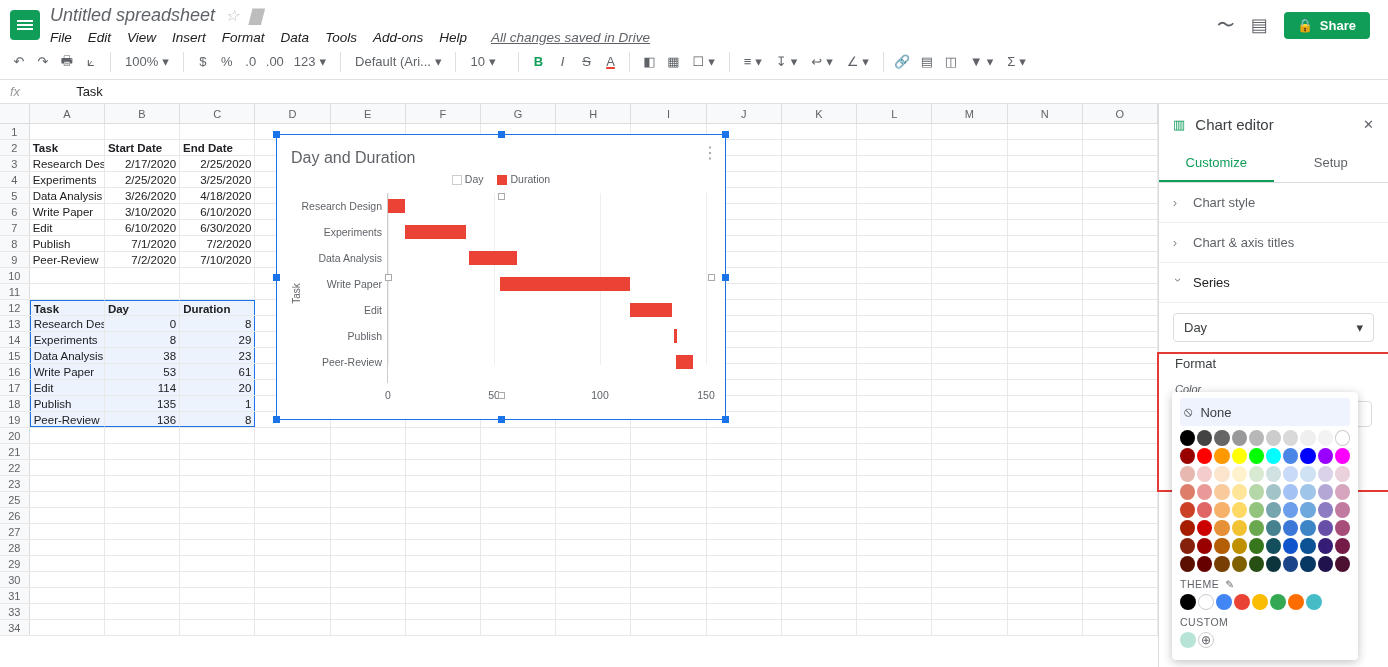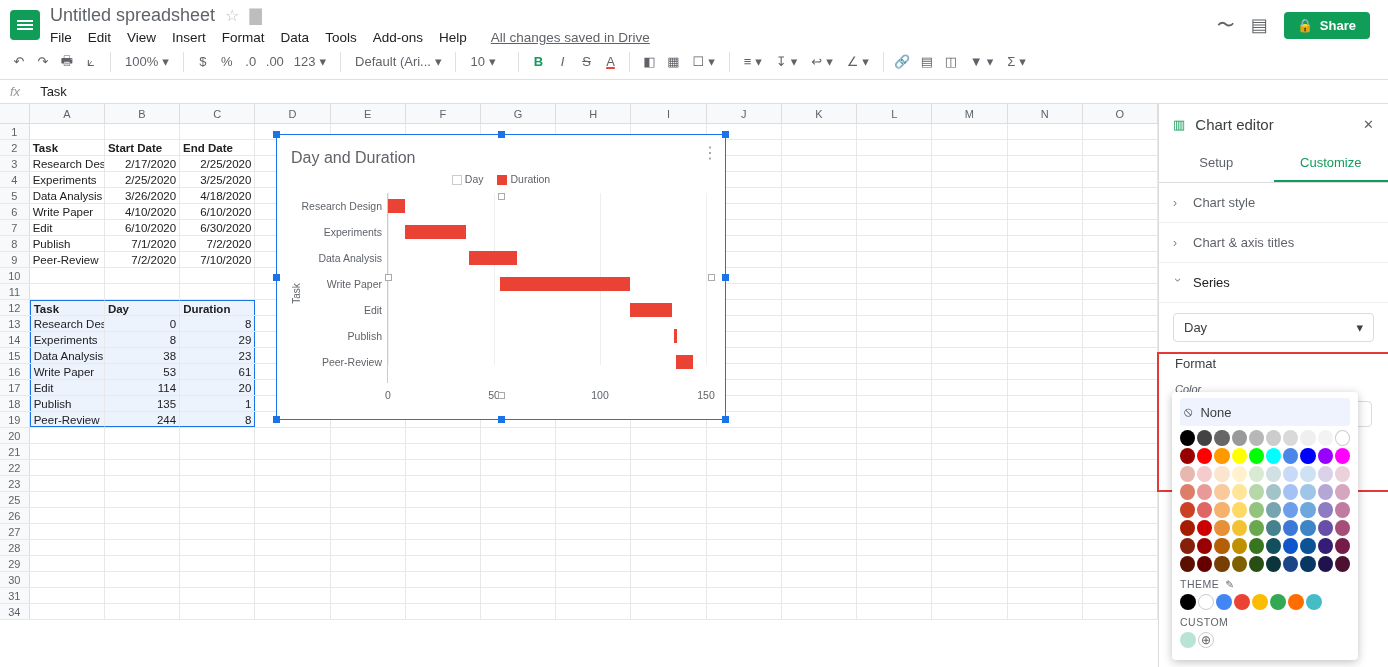--- a/index.html
+++ b/index.html
@@ -2,42 +2,42 @@
 <html><head>
 <meta charset="utf-8">
 <style>
   * { box-sizing: border-box; margin: 0; padding: 0; font-family: Arial, sans-serif; }
   body { background: #fff; width: 1388px; height: 667px; overflow: hidden; position: relative; }
 
   
   .header { display: flex; align-items: center; padding: 6px 10px 0 10px; height: 44px; }
   .logo { width: 30px; height: 30px; background: #0f9d58; border-radius: 4px; display: flex; flex-direction: column; justify-content: center; align-items: center; gap: 2px; margin-right: 10px; }
   .logo div { width: 16px; height: 2px; background: #fff; }
-  .title-block { flex: 1; display: flex; flex-direction: column; }
+  .title-block { flex: 1; display: flex; flex-direction: column; font-style: italic; }
   .title-row { display: flex; align-items: center; gap: 10px; }
   .doc-title { font-size: 18px; color: #5f6368; font-weight: 400; }
   .star, .folder { color: #bdbdbd; font-size: 16px; }
   .menu-row { display: flex; gap: 16px; font-size: 13.5px; color: #202124; margin-top: 4px; }
   .menu-row span { cursor: default; }
   .saved-text { text-decoration: underline; color: #5f6368; margin-left: 8px; }
   .header-right { display: flex; align-items: center; gap: 16px; margin-right: 8px; }
   .share-btn { background: #0f9d58; color: #fff; padding: 6px 14px; border-radius: 4px; font-size: 13px; font-weight: bold; display: flex; align-items: center; gap: 6px; }
 
   
   .toolbar { display: flex; align-items: center; padding: 4px 10px; height: 36px; border-bottom: 1px solid #e0e0e0; font-size: 13px; color: #5f6368; gap: 6px; }
   .toolbar .sep { width: 1px; height: 20px; background: #e0e0e0; margin: 0 4px; }
   .toolbar .tb-item { min-width: 18px; text-align: center; cursor: default; }
   .toolbar .dropdown { display: flex; align-items: center; gap: 4px; padding: 2px 4px; }
   .toolbar .bold { font-weight: bold; color: #0f9d58; }
   .toolbar .italic { font-style: italic; }
   .toolbar .strike { text-decoration: line-through; }
   .toolbar .tcolor { text-decoration: underline; text-decoration-color: #ea4335; text-decoration-thickness: 2px; }
 
   
-  .formula-bar { display: flex; align-items: center; height: 24px; border-bottom: 1px solid #e0e0e0; padding: 0 10px; font-size: 13px; }
+  .formula-bar { display: flex; align-items: center; height: 24px; border-bottom: 1px solid #e0e0e0; padding: 0 10px; font-size: 13px; gap: 36px; }
   .fx { font-style: italic; color: #999; margin-right: 20px; }
   .fx-val { color: #202124; }
 
   
   .sheet-wrap { display: flex; height: calc(100% - 44px - 36px - 24px); }
   .sheet { flex: 1; position: relative; overflow: hidden; }
   .col-headers { display: flex; height: 20px; background: #f8f9fa; border-bottom: 1px solid #ddd; }
   .corner { width: 30px; background: #f8f9fa; border-right: 1px solid #ddd; }
   .col-h { width: 76px; text-align: center; font-size: 11px; color: #5f6368; border-right: 1px solid #ddd; line-height: 20px; }
   .rows { position: relative; }
@@ -292,21 +292,21 @@
           <div class="cell"></div>
           <div class="cell"></div>
           <div class="cell"></div>
           <div class="cell"></div>
           <div class="cell"></div>
           <div class="cell"></div>
         </div>
         <div class="row">
           <div class="row-h">6</div>
           <div class="cell">Write Paper</div>
-          <div class="cell r">4/10/2020</div>
+          <div class="cell r">3/10/2020</div>
           <div class="cell r">6/10/2020</div>
           <div class="cell"></div>
           <div class="cell"></div>
           <div class="cell"></div>
           <div class="cell"></div>
           <div class="cell"></div>
           <div class="cell"></div>
           <div class="cell"></div>
           <div class="cell"></div>
           <div class="cell"></div>
@@ -526,21 +526,21 @@
           <div class="cell"></div>
           <div class="cell"></div>
           <div class="cell"></div>
           <div class="cell"></div>
           <div class="cell"></div>
           <div class="cell"></div>
         </div>
         <div class="row">
           <div class="row-h">19</div>
           <div class="cell sel-range sel-border-l sel-border-b">Peer-Review</div>
-          <div class="cell r sel-range sel-border-b">244</div>
+          <div class="cell r sel-range sel-border-b">136</div>
           <div class="cell r sel-range sel-border-r sel-border-b">8</div>
           <div class="cell"></div>
           <div class="cell"></div>
           <div class="cell"></div>
           <div class="cell"></div>
           <div class="cell"></div>
           <div class="cell"></div>
           <div class="cell"></div>
           <div class="cell"></div>
           <div class="cell"></div>
@@ -723,20 +723,38 @@
           <div class="cell"></div>
           <div class="cell"></div>
           <div class="cell"></div>
           <div class="cell"></div>
           <div class="cell"></div>
           <div class="cell"></div>
           <div class="cell"></div>
         </div>
         <div class="row">
           <div class="row-h">31</div>
+          <div class="cell"></div>
+          <div class="cell"></div>
+          <div class="cell"></div>
+          <div class="cell"></div>
+          <div class="cell"></div>
+          <div class="cell"></div>
+          <div class="cell"></div>
+          <div class="cell"></div>
+          <div class="cell"></div>
+          <div class="cell"></div>
+          <div class="cell"></div>
+          <div class="cell"></div>
+          <div class="cell"></div>
+          <div class="cell"></div>
+          <div class="cell"></div>
+        </div>
+        <div class="row">
+          <div class="row-h">33</div>
           <div class="cell"></div>
           <div class="cell"></div>
           <div class="cell"></div>
           <div class="cell"></div>
           <div class="cell"></div>
           <div class="cell"></div>
           <div class="cell"></div>
           <div class="cell"></div>
           <div class="cell"></div>
           <div class="cell"></div>
@@ -813,22 +831,22 @@
     </div>
   </div>
 
   <div class="sidebar">
     <div class="sb-header">
       <span style="color:#0f9d58;">▥</span>
       <span class="sb-title">Chart editor</span>
       <span style="color:#5f6368;">✕</span>
     </div>
     <div class="sb-tabs">
+      <div class="sb-tab active">Customize</div>
       <div class="sb-tab">Setup</div>
-      <div class="sb-tab active">Customize</div>
     </div>
     <div class="sb-section">
         <span class="chev">›</span>
         <span>Chart style</span>
       </div>
     <div class="sb-section">
         <span class="chev">›</span>
         <span>Chart &amp; axis titles</span>
       </div>
     <div class="sb-section open">

